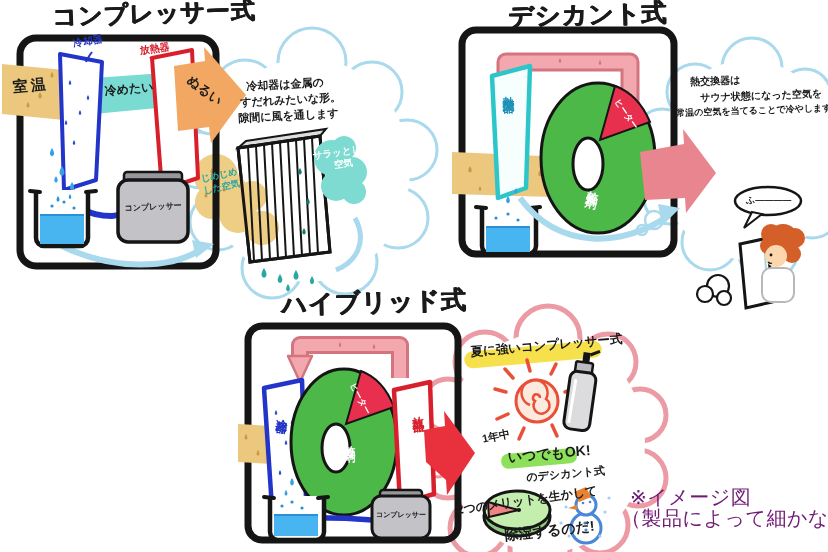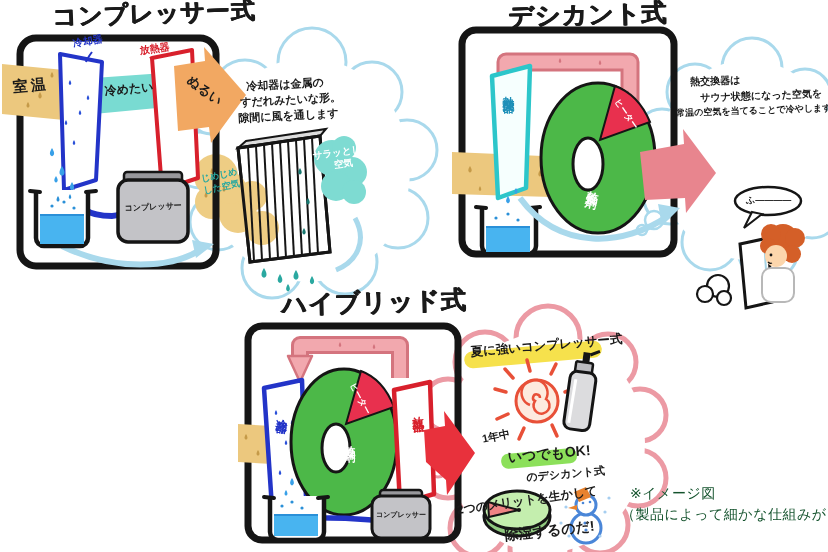--- a/index.html
+++ b/index.html
@@ -3,21 +3,21 @@
 <meta charset="utf-8">
 <style>
   *{margin:0;padding:0;box-sizing:border-box}
   html,body{background:#fff}
   body{font-family:"Liberation Sans","DejaVu Sans",sans-serif;color:#1a1a1a}
   #canvas{position:relative;width:828px;height:552px;background:#fff;overflow:hidden}
   #art{position:absolute;left:0;top:0}
   .t{position:absolute;white-space:nowrap;color:#1a1a1a;transform-origin:left top;line-height:1.2}
   .marker{font-weight:900;letter-spacing:1px;text-shadow:.7px 0 currentColor,-.4px 0 currentColor}
   .vert{writing-mode:vertical-rl;text-orientation:upright;letter-spacing:2px}
-  .cap{font-size:14px;color:#14532d;letter-spacing:.5px}
+  .cap{font-size:20px;color:#701a75;letter-spacing:.5px}
 </style>
 </head>
 <body>
 
 <div id="canvas">
 
 <svg id="art" width="828" height="552" viewBox="0 0 828 552">
   <defs>
     <path id="drop" d="M0,0C-2.6,4.2 -3,7 0,8.2C3,7 2.6,4.2 0,0Z"></path>
   </defs>

